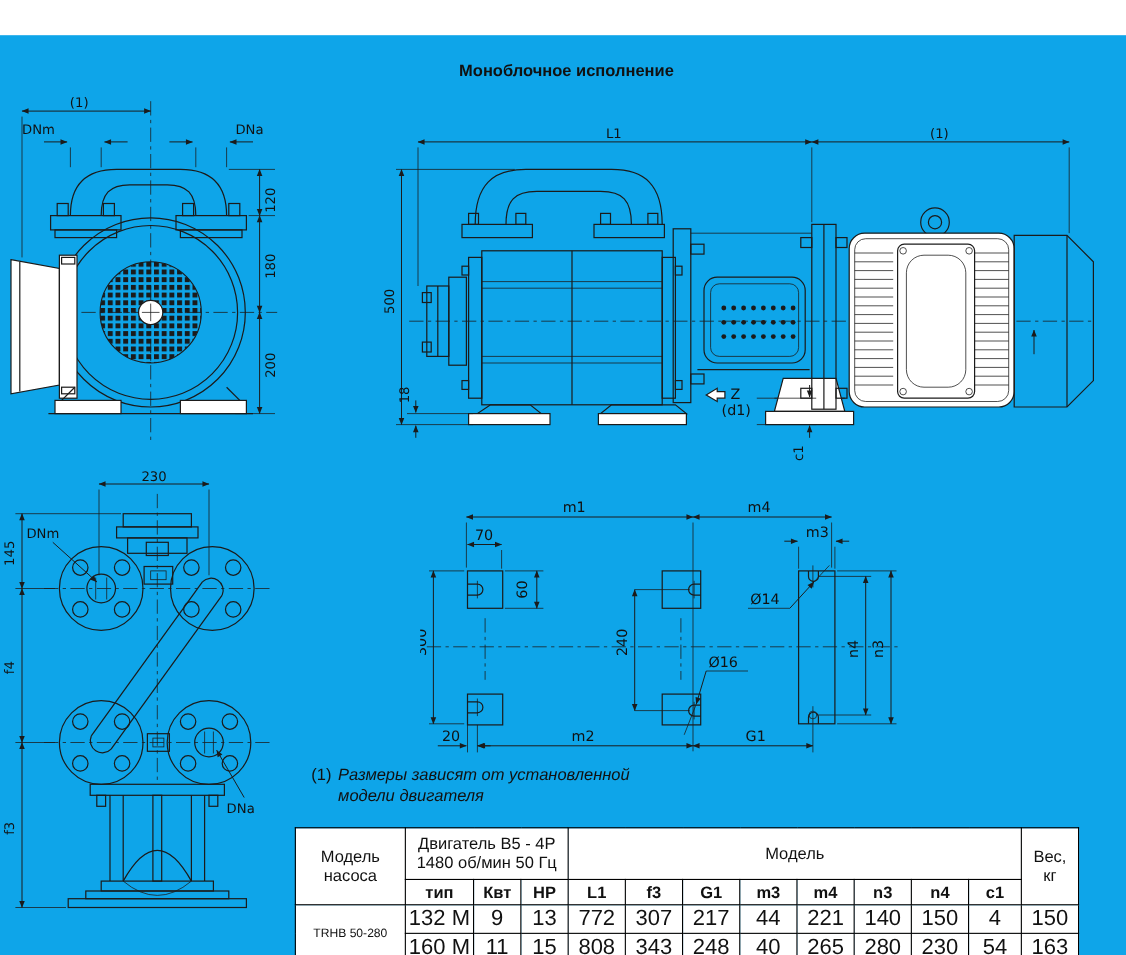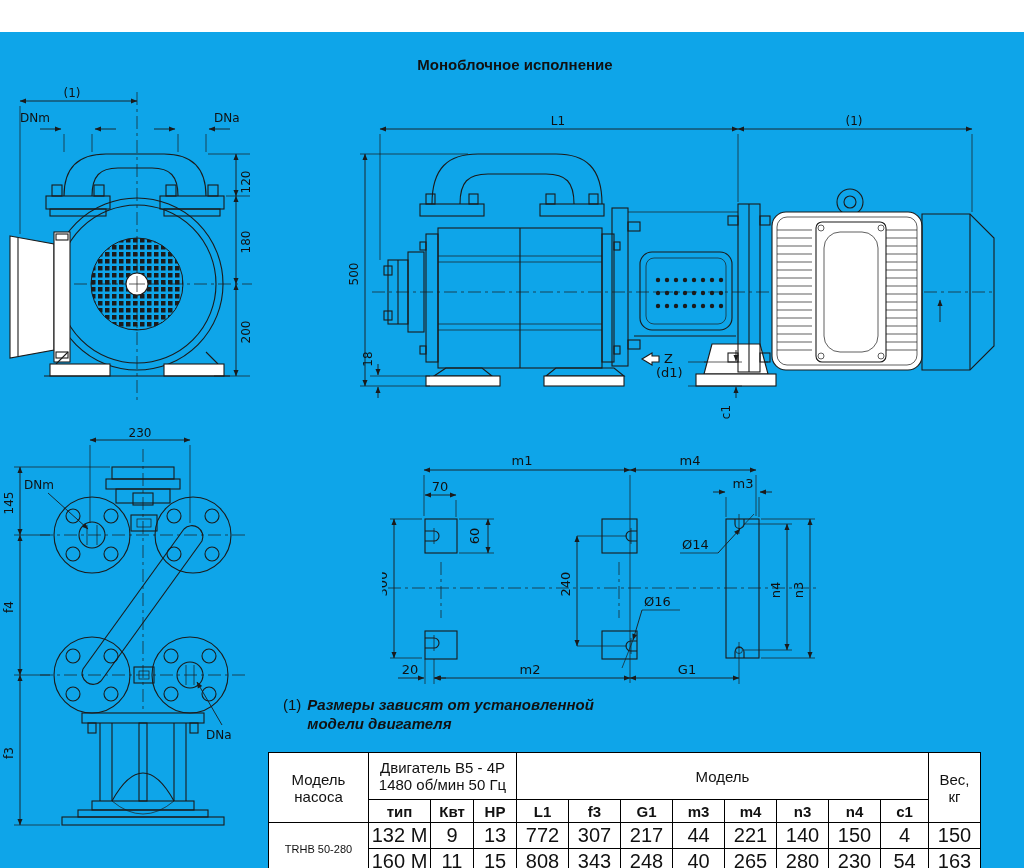--- a/index.html
+++ b/index.html
@@ -11,21 +11,21 @@
   svg .big{font-size:13px;}
   .ln{fill:none;stroke:#1b1b1b;stroke-width:1.1;}
   .thin{fill:none;stroke:#1b1b1b;stroke-width:0.7;}
   .dim{fill:none;stroke:#1b1b1b;stroke-width:0.9;}
   .cl{fill:none;stroke:#1b1b1b;stroke-width:0.7;stroke-dasharray:13 4 3 4;}
   .wfill{fill:#fff;stroke:#1b1b1b;stroke-width:1.1;}
   .dot{fill:#1b1b1b;stroke:none;}
   .notes{position:absolute;font-size:15px;}
   .note1{left:283px;top:664px;display:flex;gap:6px;}
   .note1 .marker{font-style:normal;}
-  .note1 .body{font-style:italic;line-height:1.25;font-weight:bold;}
+  .note1 .body{font-style:italic;line-height:1.25;}
   .note2{left:616px;top:670px;font-style:italic;}
   table.spec{position:absolute;left:268px;top:720px;border-collapse:collapse;
              table-layout:fixed;font-size:15px;}
   table.spec td{border:1px solid #000;text-align:center;vertical-align:middle;
                 padding:1px 2px;background:#fff;}
   table.spec .hdr1 td{height:44px;}
   table.spec .sub td{height:20px;font-weight:bold;}
   table.spec .data td{height:23px;font-size:20px;}
   table.spec td.model{font-size:11px;}
 </style>

